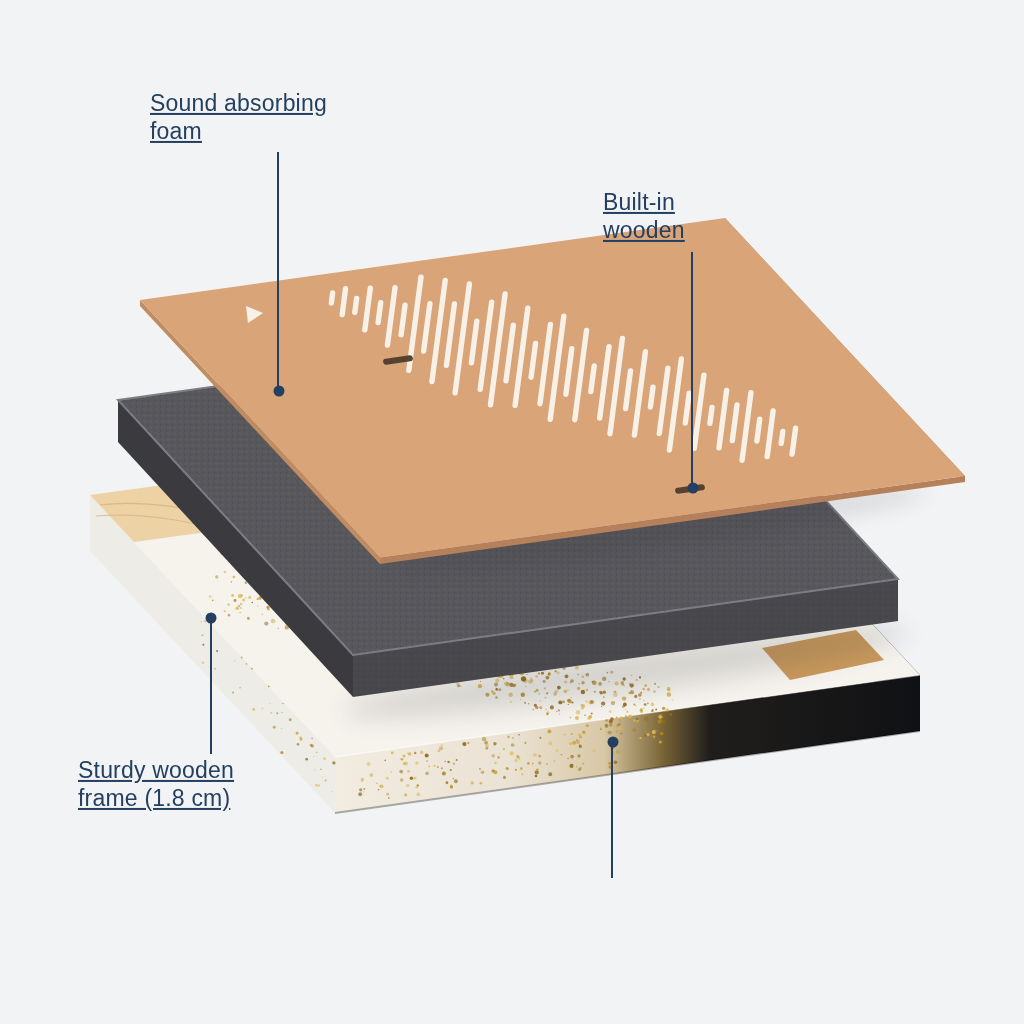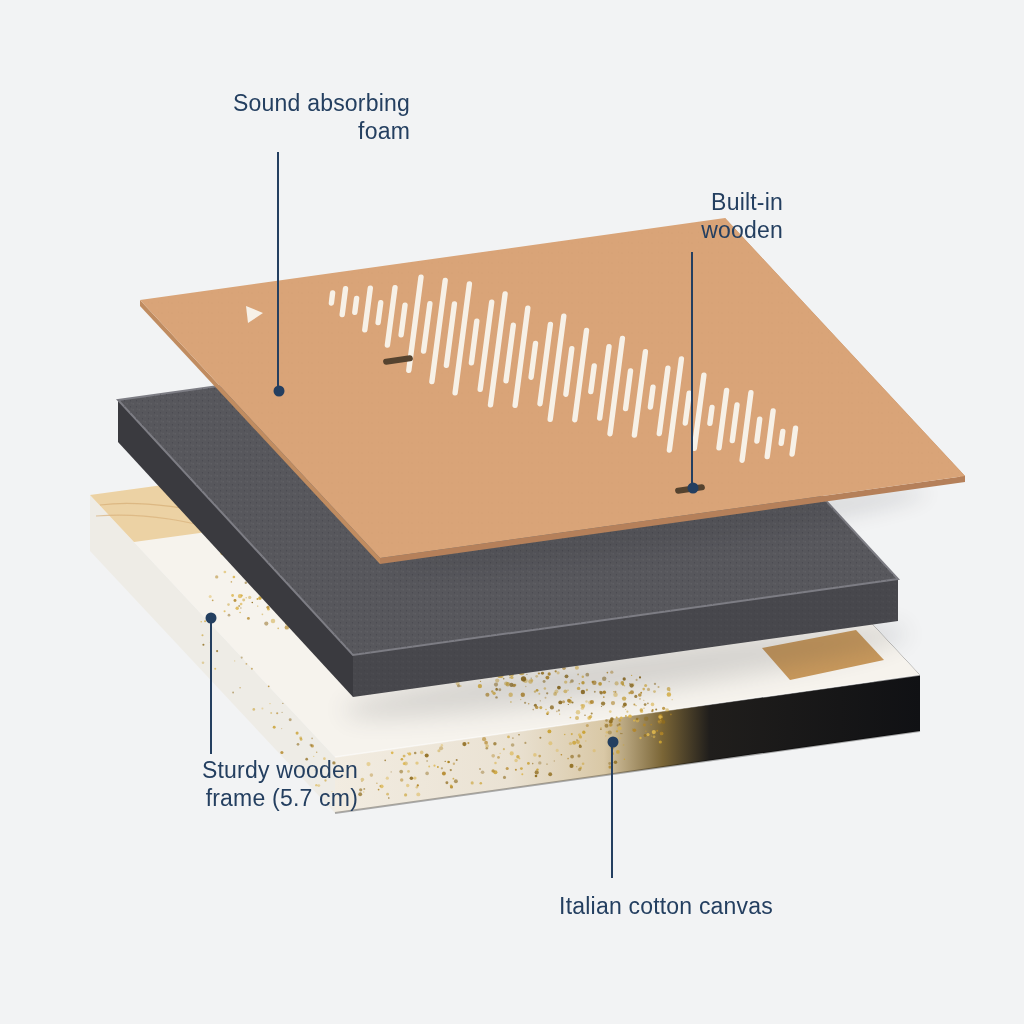--- a/index.html
+++ b/index.html
@@ -2,21 +2,21 @@
 <html style="--bg: #f2f3f4; --accent: #243f60; --board: #d9a478; --board-edge: #b5805a; --slit: #f7f1e7; --foam-top: #57575c; --foam-front: #47474c; --foam-side: #3a3a3f; --canvas-face: #f6f3ed; --wood-light: #ecd2a4; --wood-dark: #c9995c; --print-black: #17181b;"><head>
 <meta charset="utf-8">
 <style>
   html,body{margin:0;padding:0;}
   body{width:1024px;height:1024px;overflow:hidden;background:var(--bg,#f2f3f4);}
   .stage{position:relative;width:1024px;height:1024px;font-family:"Liberation Sans",sans-serif;}
   .stage > svg{position:absolute;left:0;top:0;}
   .label{
     position:absolute;transform:translate(-50%,-50%);
     color:var(--accent,#243f60);font-size:23px;font-weight:500;line-height:1.22;
-    letter-spacing:.2px;text-align:right;white-space:pre-line;
+    letter-spacing:.2px;text-align:left;white-space:pre-line;text-decoration:underline;
   }
   .leader{position:absolute;width:2px;margin-left:-1px;background:var(--accent,#243f60);}
   .dot{position:absolute;width:11px;height:11px;border-radius:50%;
        background:var(--accent,#243f60);transform:translate(-50%,-50%);}
   .caption{fill:#b6ab8e;font-size:17px;letter-spacing:2.5px;opacity:.85;
            font-family:"Liberation Sans",sans-serif;}
 </style>
 </head>
 <body>
 
@@ -922,21 +922,20 @@
 foam</div>
   <div class="leader" style="left:278px;top:152px;height:236px"></div>
   <div class="dot" style="left:279px;top:391px"></div>
 
   <div class="label" style="left:693px;top:216px;width:180px">Built-in
 wooden</div>
   <div class="leader" style="left:692px;top:252px;height:232px"></div>
   <div class="dot" style="left:693px;top:488px"></div>
 
   <div class="label" style="left:218px;top:784px;width:280px">Sturdy wooden
-frame (5.7 cm)</div>
+frame (1.8 cm)</div>
   <div class="leader" style="left:211px;top:621px;height:133px"></div>
   <div class="dot" style="left:211px;top:618px"></div>
 
-  <div class="label" style="left:613px;top:906px;width:320px">Italian cotton canvas</div>
   <div class="leader" style="left:612px;top:744px;height:134px"></div>
   <div class="dot" style="left:613px;top:742px"></div>
 
 </div>
 
 </body></html>

